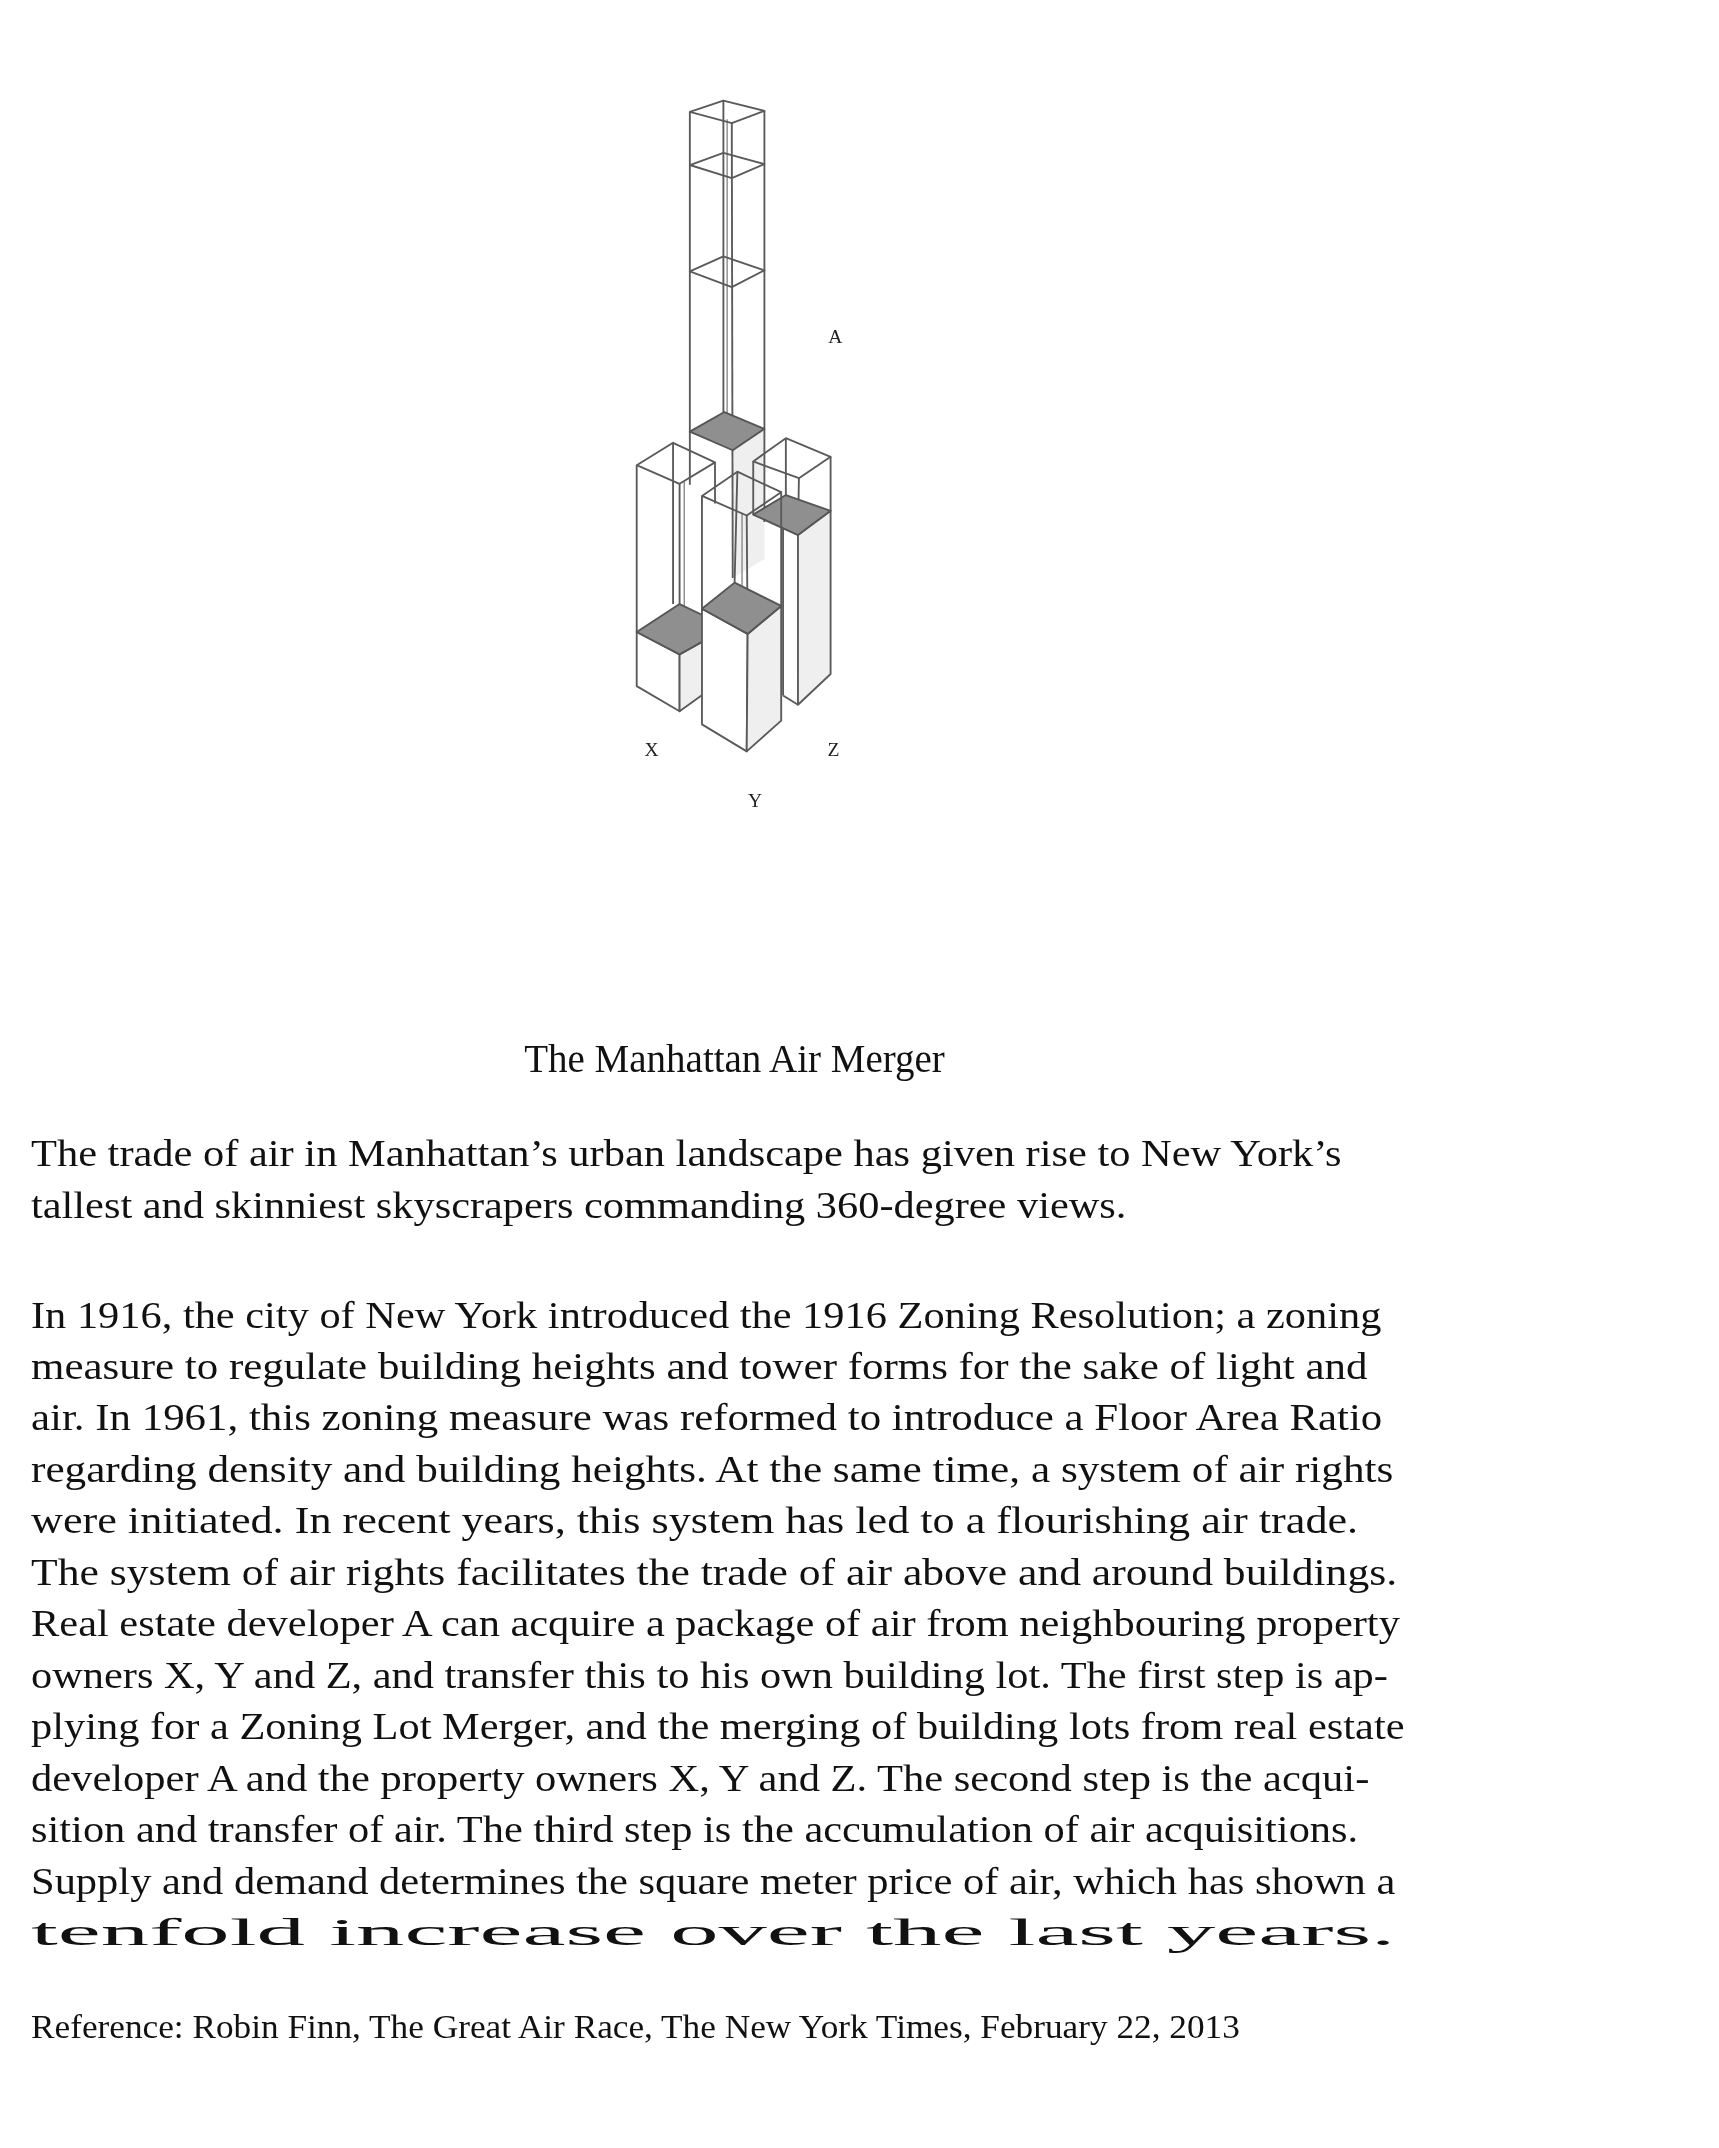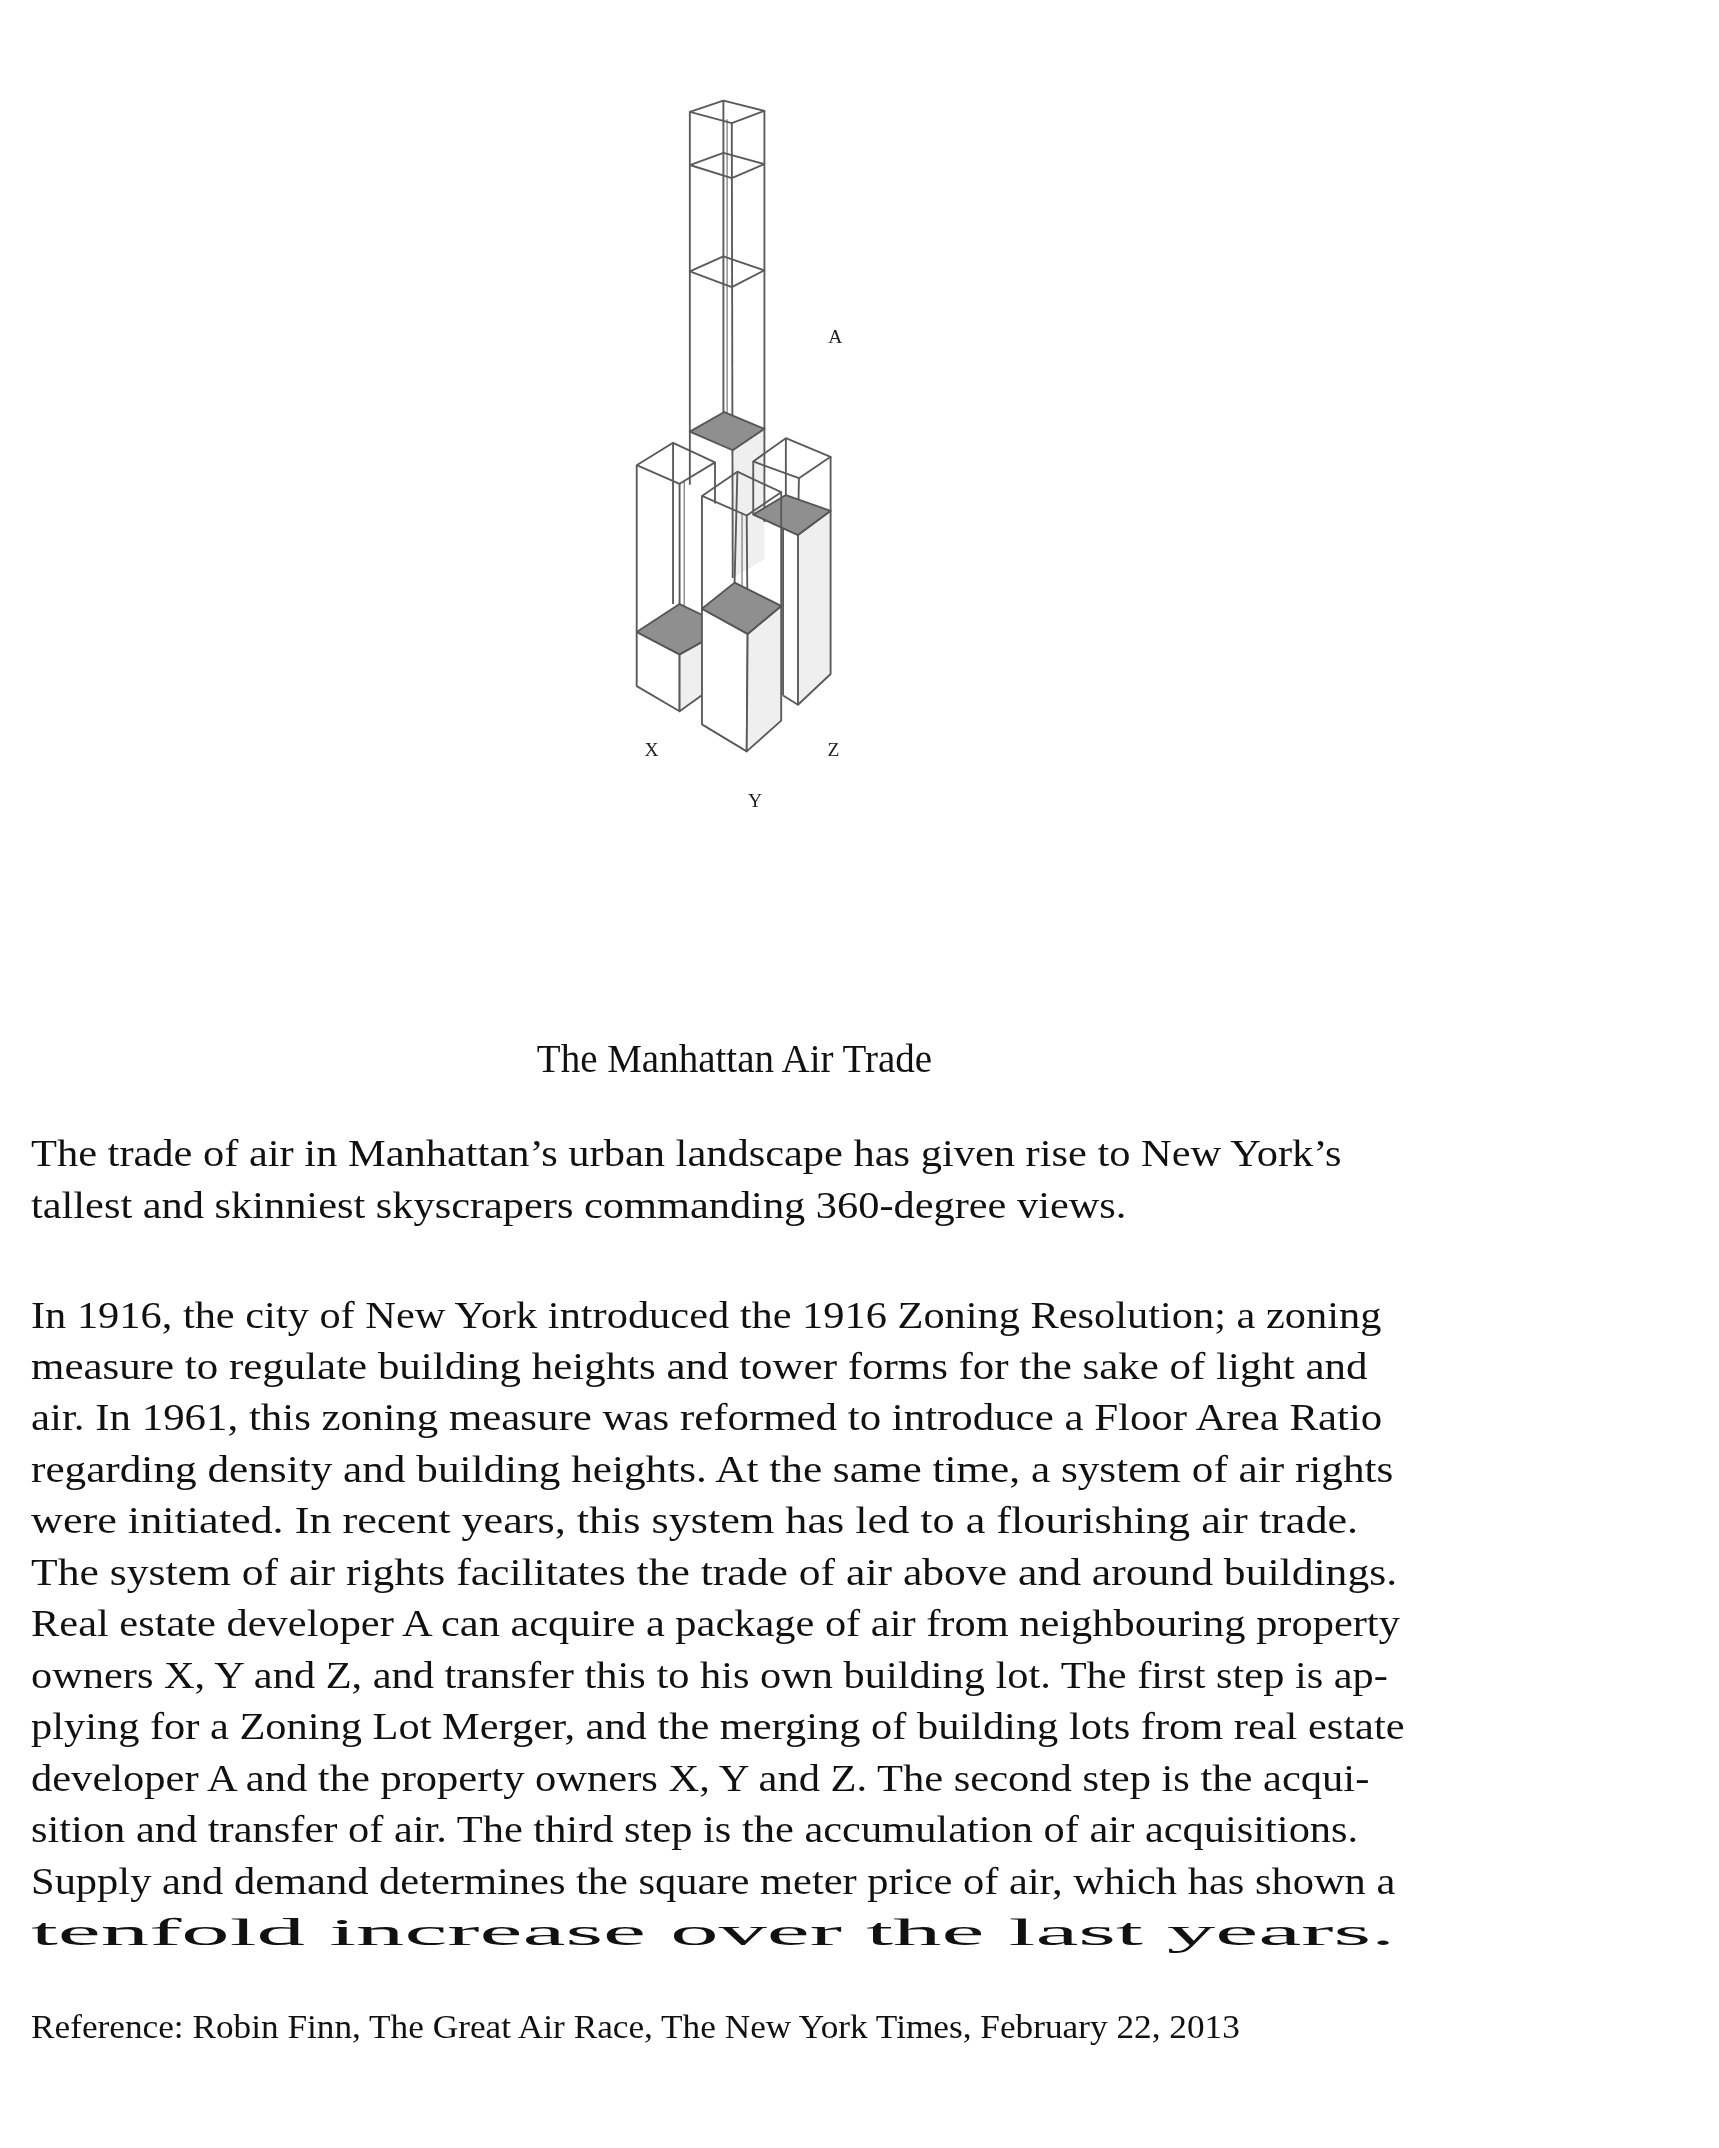--- a/index.html
+++ b/index.html
@@ -93,21 +93,21 @@
       <polygon class="edge" points="791,506 838,528 801,553 753,532"></polygon>
       <polygon class="slab" points="788,625 838,650 802,680 753,653"></polygon>
     </g>
 
     <text class="lbl" x="896" y="368">A</text>
     <text class="lbl" x="699" y="811">X</text>
     <text class="lbl" x="894" y="811">Z</text>
     <text class="lbl" x="810" y="866">Y</text>
   </svg>
 
-  <div class="title" style="top:1039px;">The Manhattan Air Trade</div>
+  <div class="title" style="top:1039px;">The Manhattan Air Merger</div>
 
   <div>
     <div class="line" style="top: 1134px; transform: scaleX(1.1168);">The trade of air in Manhattan’s urban landscape has given rise to New York’s</div>
     <div class="line" style="top: 1186px; transform: scaleX(1.115);">tallest and skinniest skyscrapers commanding 360-degree views.</div>
   </div>
 
   <div>
     <div class="line" style="top: 1296px; transform: scaleX(1.1155);">In 1916, the city of New York introduced the 1916 Zoning Resolution; a zoning</div>
     <div class="line" style="top: 1347px; transform: scaleX(1.1298);">measure to regulate building heights and tower forms for the sake of light and</div>
     <div class="line" style="top: 1398px; transform: scaleX(1.1282);">air. In 1961, this zoning measure was reformed to introduce a Floor Area Ratio</div>

